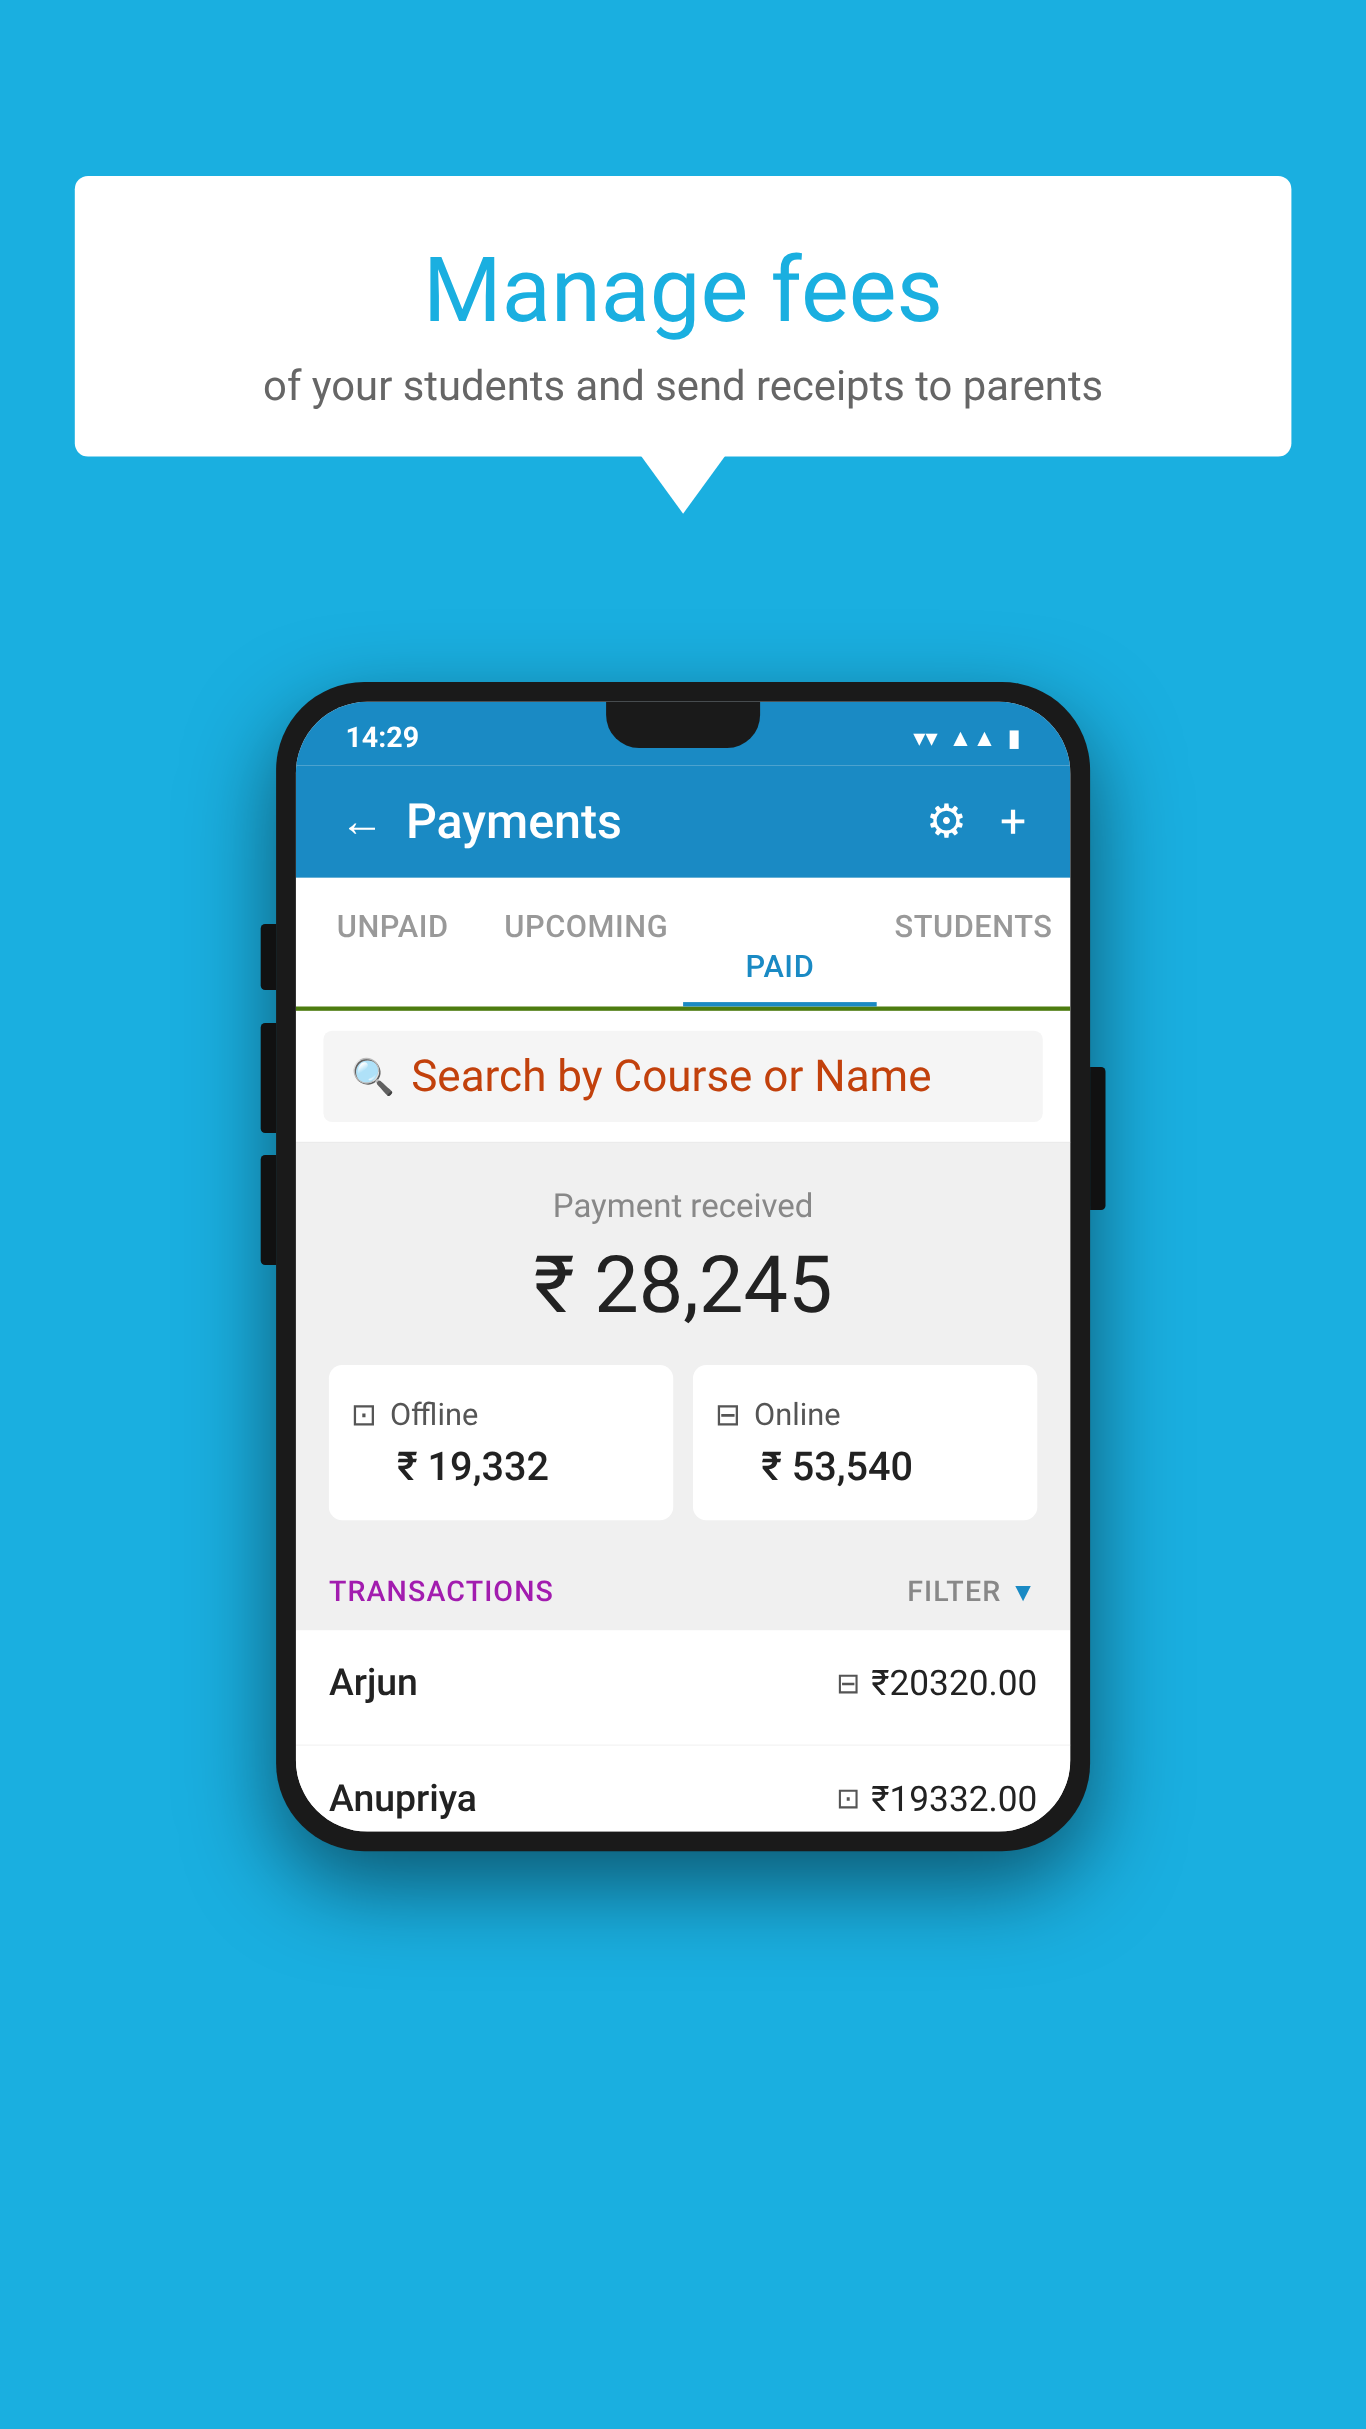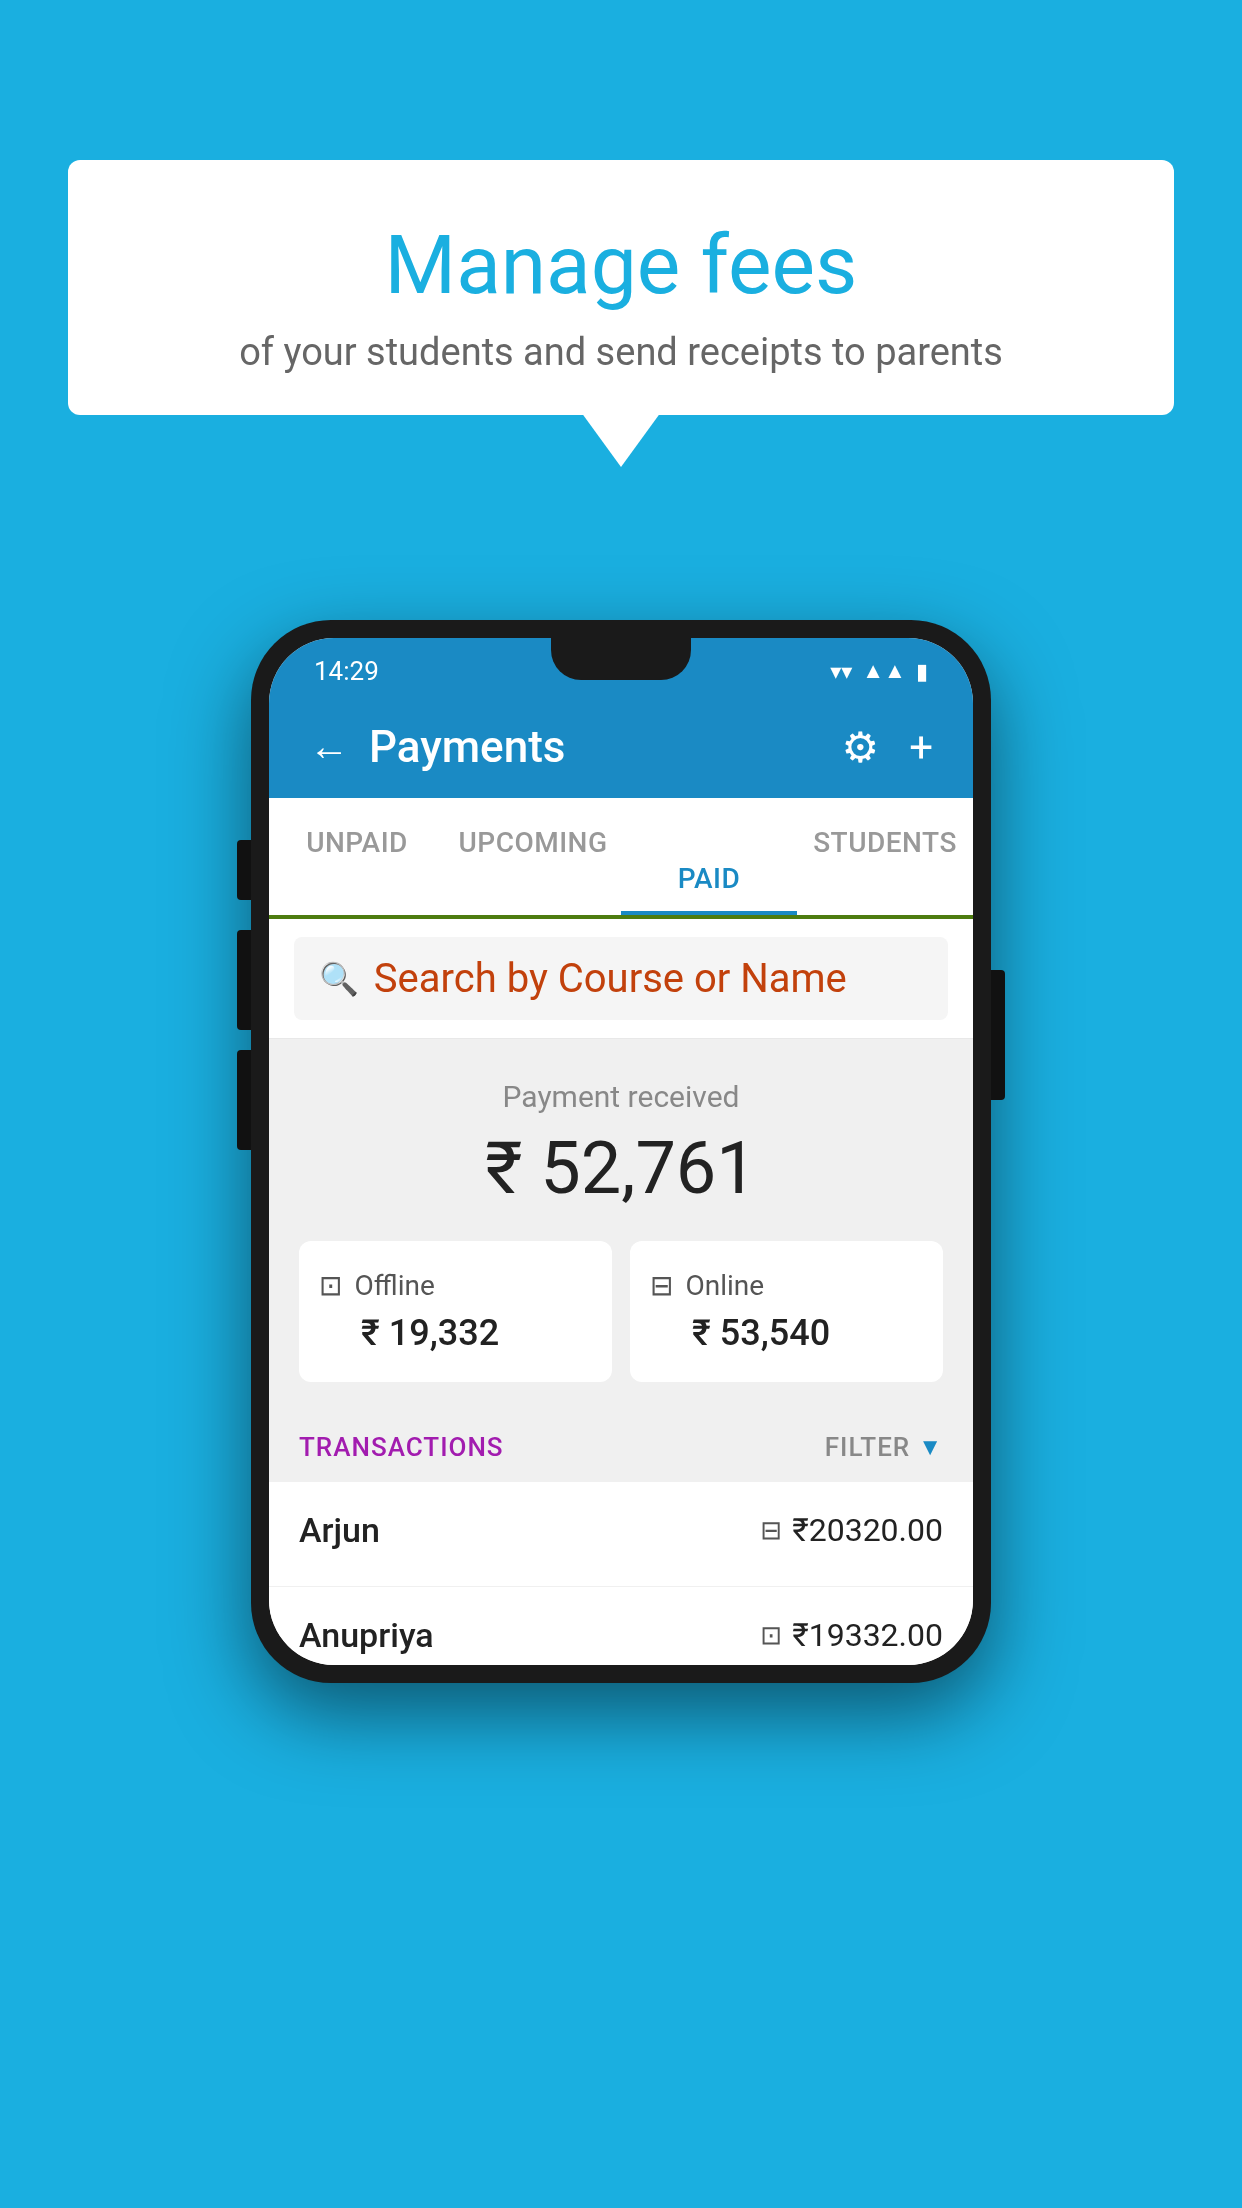--- a/index.html
+++ b/index.html
@@ -114,21 +114,21 @@
       background: #1A8AC4;
       padding: 18px 45px 10px;
       display: flex;
       justify-content: space-between;
       align-items: center;
       position: relative;
     }
     .status-time {
       font-size: 26px;
       color: white;
-      font-weight: 400;
+      font-weight: 700;
     }
     .status-icons {
       display: flex;
       align-items: center;
       gap: 10px;
     }
     .wifi-icon, .signal-icon, .battery-icon {
       color: white;
       font-size: 22px;
     }
@@ -411,21 +411,21 @@
 
       <div class="search-container">
         <div class="search-bar">
           <span class="search-icon-sym">🔍</span>
           <span class="search-placeholder">Search by Course or Name</span>
         </div>
       </div>
 
       <div class="payment-summary">
         <div class="payment-received-label">Payment received</div>
-        <div class="payment-amount">₹ 52,761</div>
+        <div class="payment-amount">₹ 28,245</div>
         <div class="payment-cards">
           <div class="payment-card">
             <div class="card-header">
               <span class="card-icon">⊡</span>
               <span class="card-label">Offline</span>
             </div>
             <div class="card-amount">₹ 19,332</div>
           </div>
           <div class="payment-card">
             <div class="card-header">

